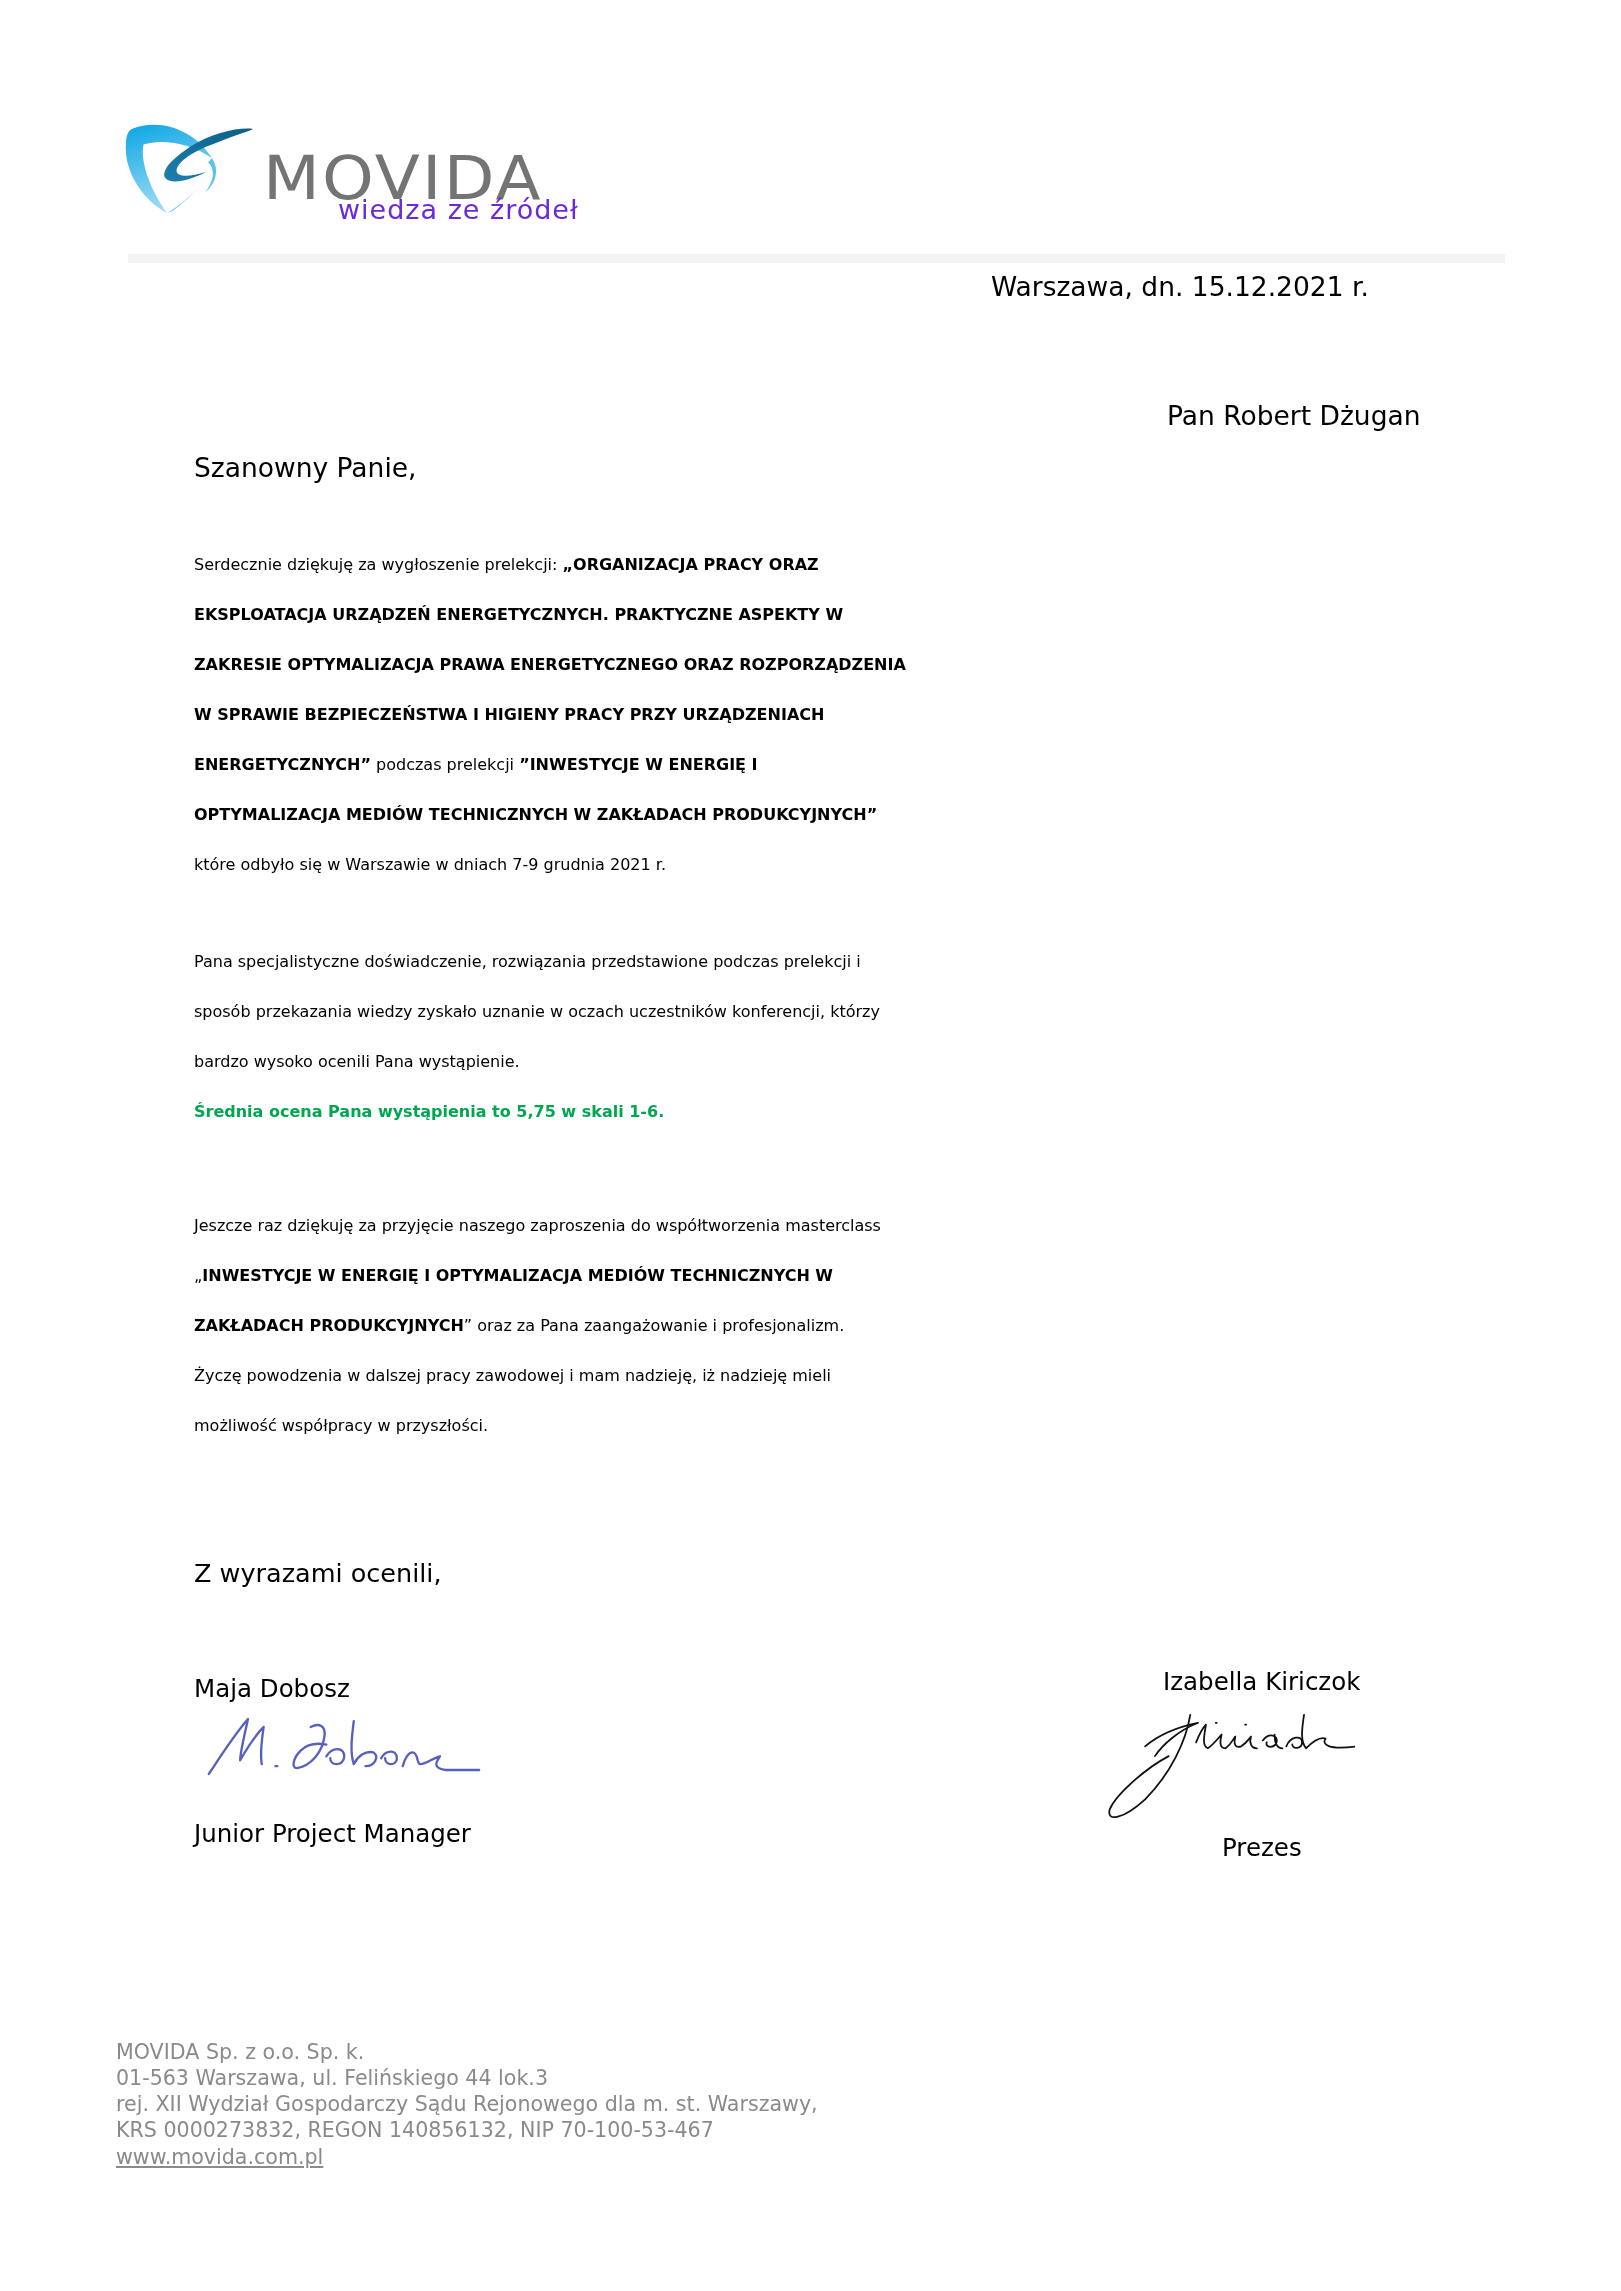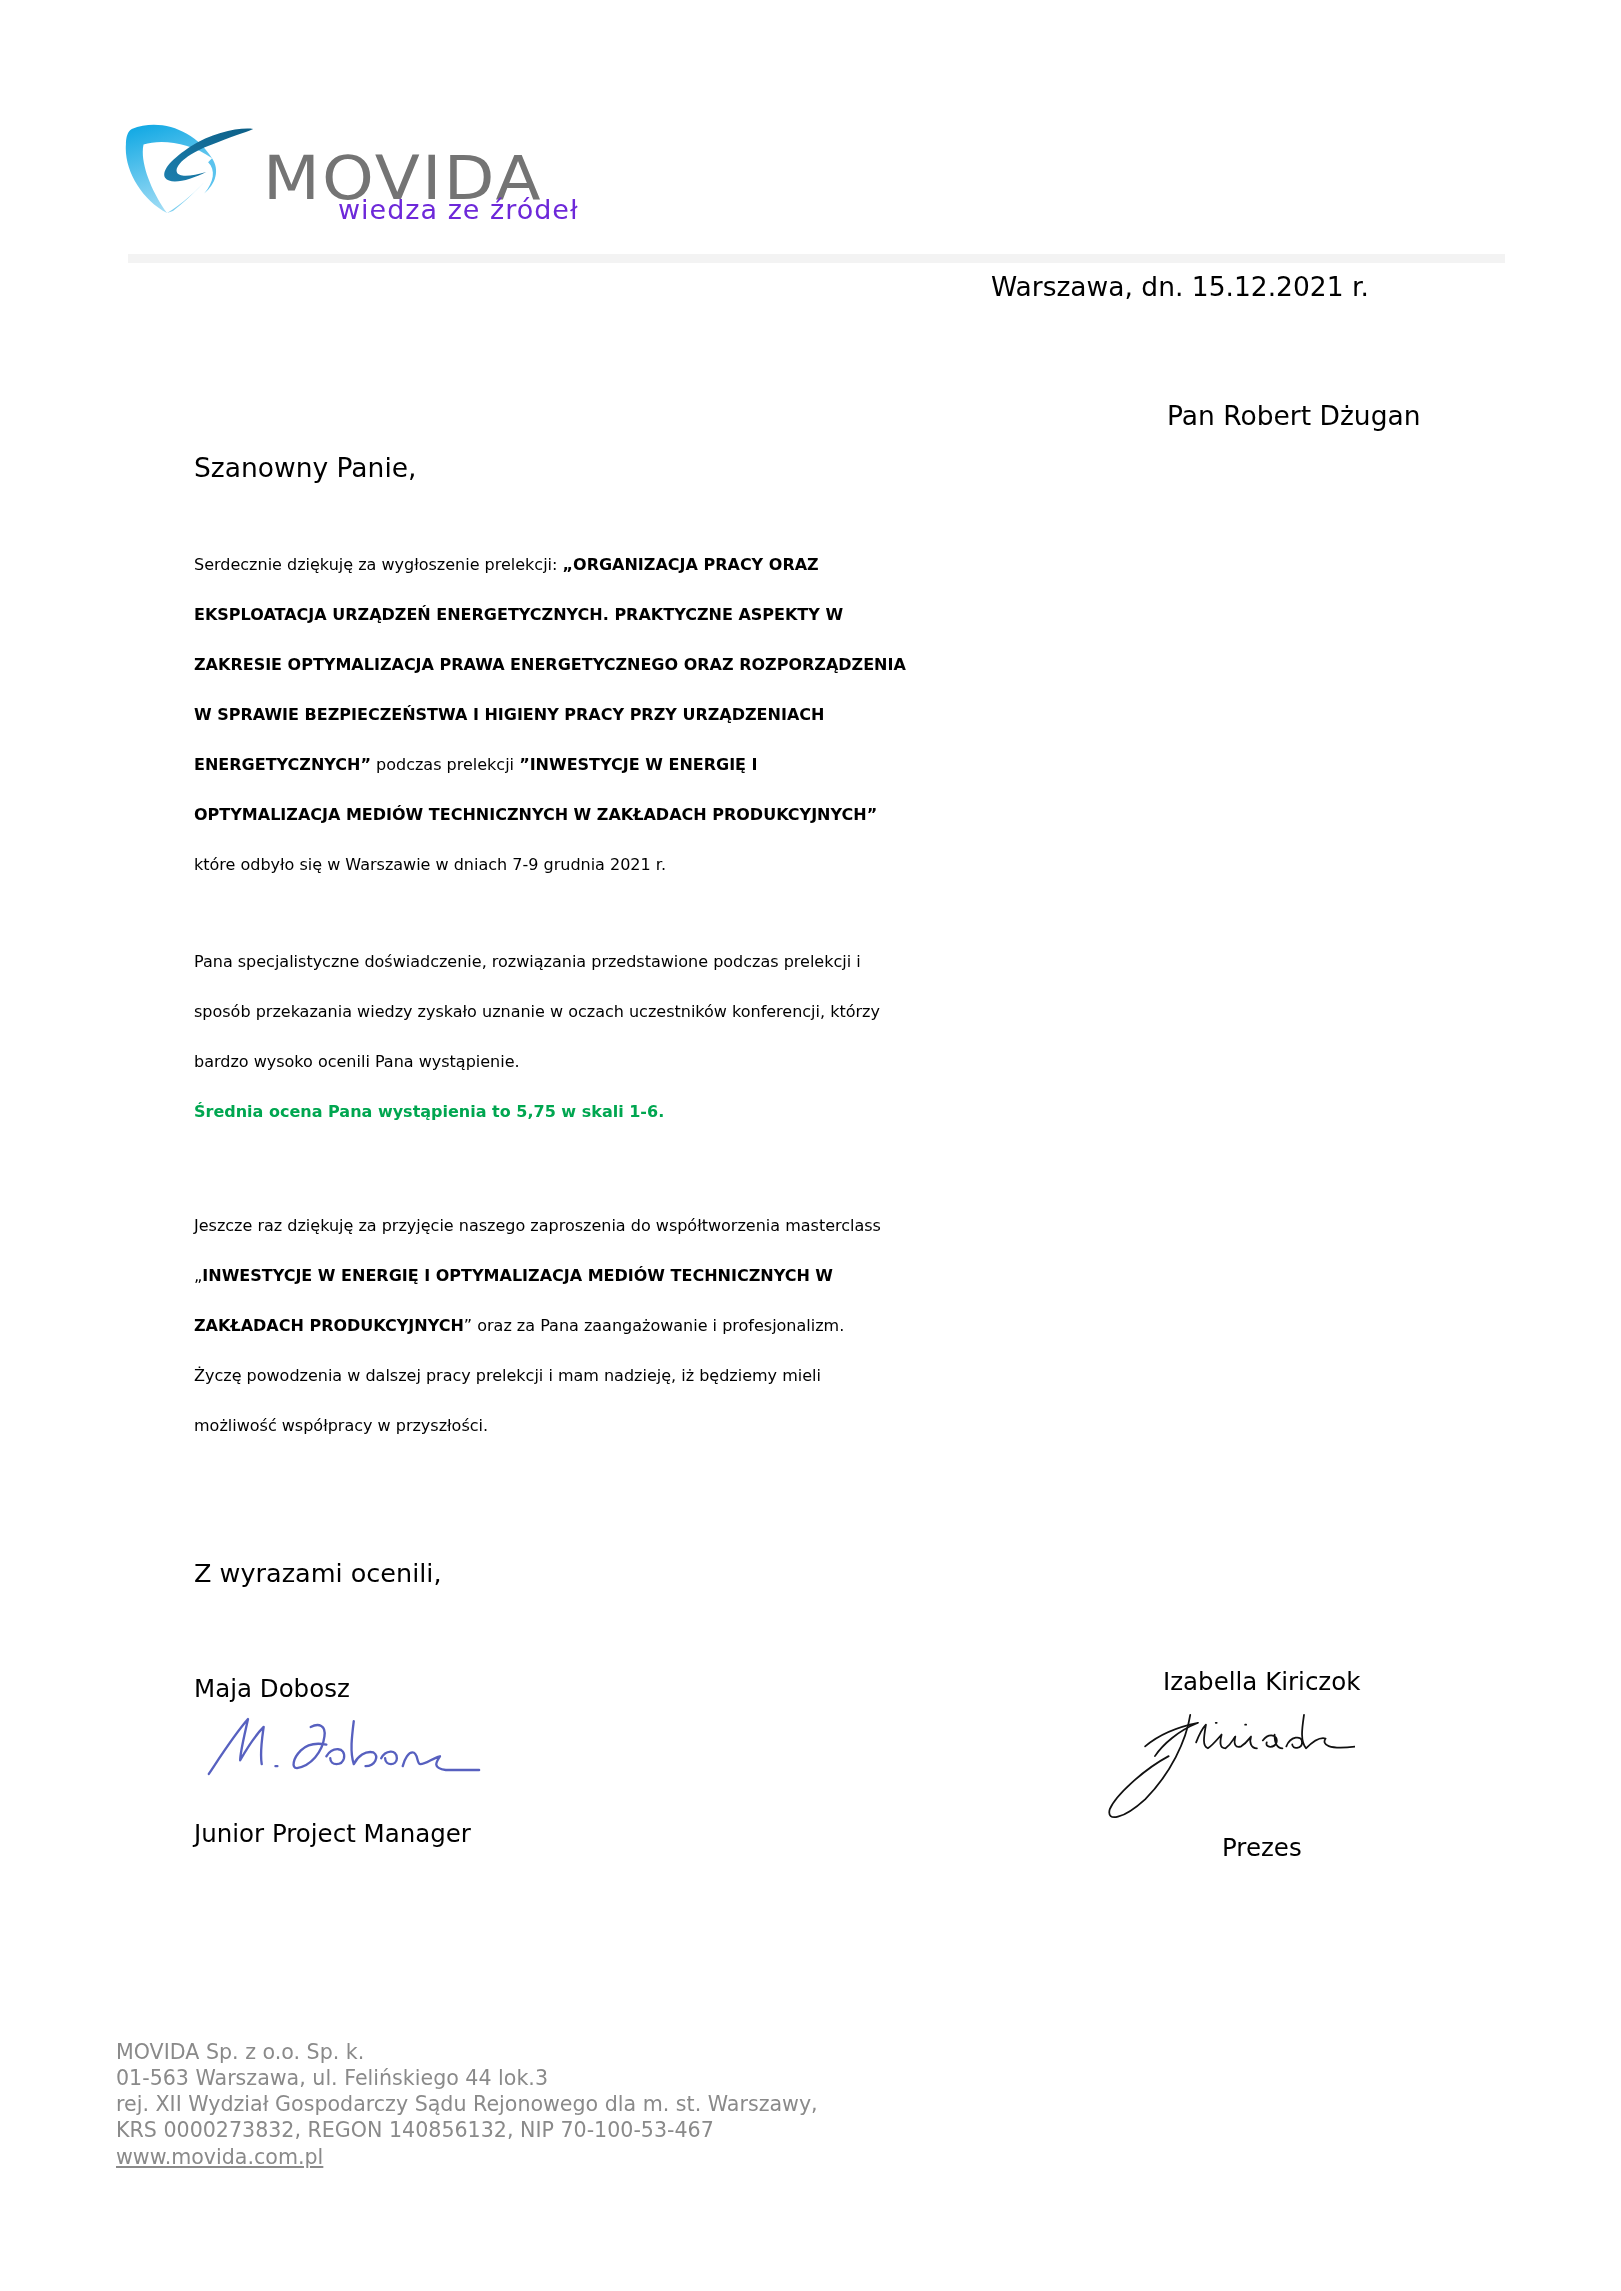--- a/index.html
+++ b/index.html
@@ -66,21 +66,21 @@
   <div class="t" style="left:194px; top:949px;">Pana specjalistyczne doświadczenie, rozwiązania przedstawione podczas prelekcji i</div>
   <div class="t" style="left:194px; top:999px;">sposób przekazania wiedzy zyskało uznanie w oczach uczestników konferencji, którzy</div>
   <div class="t" style="left:194px; top:1049px;">bardzo wysoko ocenili Pana wystąpienie.</div>
   <div class="t green" style="left:194px; top:1099px;">Średnia ocena Pana wystąpienia to 5,75 w skali 1-6.</div>
 </div>
 
 <div id="p3">
     <div class="t" style="left: 194px; top: 1213px;"><span>Jeszcze raz dziękuję za przyjęcie naszego zaproszenia do współtworzenia masterclass</span></div>
     <div class="t" style="left: 194px; top: 1263px;"><span>„</span><span class="b">INWESTYCJE W ENERGIĘ I OPTYMALIZACJA MEDIÓW TECHNICZNYCH W</span></div>
     <div class="t" style="left: 194px; top: 1313px;"><span class="b">ZAKŁADACH PRODUKCYJNYCH</span><span>” oraz za Pana zaangażowanie i profesjonalizm.</span></div>
-    <div class="t" style="left: 194px; top: 1363px;"><span>Życzę powodzenia w dalszej pracy prelekcji i mam nadzieję, iż będziemy mieli</span></div>
+    <div class="t" style="left: 194px; top: 1363px;"><span>Życzę powodzenia w dalszej pracy zawodowej i mam nadzieję, iż nadzieję mieli</span></div>
     <div class="t" style="left: 194px; top: 1413px;"><span>możliwość współpracy w przyszłości.</span></div>
   </div>
 
 <div class="t" style="left:194px; top:1561px; font-size:25.5px;">Z wyrazami ocenili,</div>
 
 <div>
   <div class="t sig-txt" style="left:194px; top:1676px;">Maja Dobosz</div>
   <svg class="abs" style="left:201px; top:1713px; width:284px; height:69px;" viewBox="0 0 290 70">
     <g fill="none" stroke="#3a45b5" stroke-width="2.4" stroke-linecap="round" stroke-linejoin="round" opacity="0.85">
       <path d="M8 62 C 20 44 34 22 48 6 C 44 24 40 40 40 48 C 48 34 58 20 64 14 C 62 28 60 40 62 52"></path>

